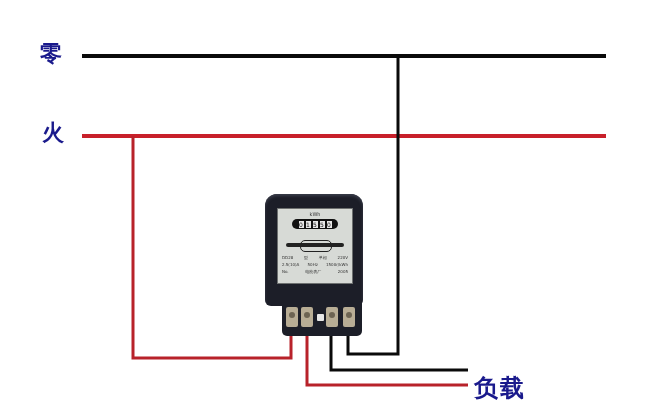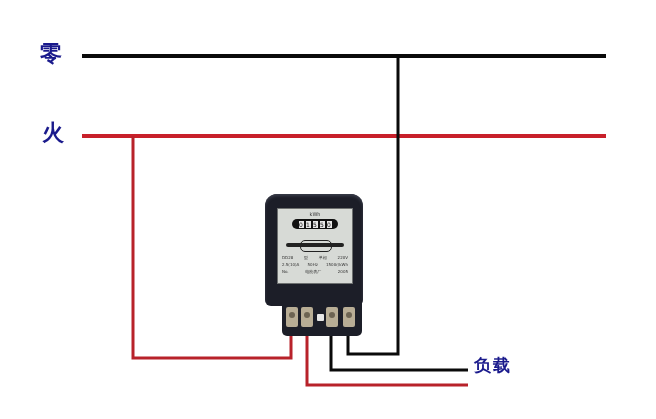--- a/index.html
+++ b/index.html
@@ -2,21 +2,21 @@
 <html><head>
   <meta charset="utf-8">
   <style>
     html, body { margin: 0; padding: 0; background: #ffffff; }
     body { width: 656px; height: 419px; position: relative; overflow: hidden;
            font-family: "DejaVu Sans", sans-serif; }
     .label { position: absolute; color: #1a1a8c; font-weight: bold; font-size: 22px;
              line-height: 1; font-family: "DejaVu Sans", sans-serif; }
     #lbl-neutral { left: 40px; top: 43px; }
     #lbl-live { left: 42px; top: 122px; }
-    #lbl-load { left: 474px; top: 357px; font-size: 17px; letter-spacing: 2px; }
+    #lbl-load { left: 474px; top: 376px; font-size: 24px; letter-spacing: 2px; }
     svg.wires { position: absolute; left: 0; top: 0; }
     .meter { position: absolute; left: 265px; top: 194px; width: 98px; height: 112px;
              background: #1c1e28; border-radius: 12px 12px 6px 6px;
              box-shadow: inset 0 2px 3px #3a3d4a; }
     .meter-face { position: absolute; left: 12px; top: 14px; width: 74px; height: 74px;
                   background: #d7dad6; border: 1px solid #6d7070; }
     .meter-unit { position: absolute; left: 0; width: 100%; top: 2px; text-align: center;
                   font-size: 5px; color: #333; }
     .counter { position: absolute; left: 14px; top: 10px; width: 46px; height: 10px;
                background: #111; border-radius: 5px; display: flex; justify-content: center;

